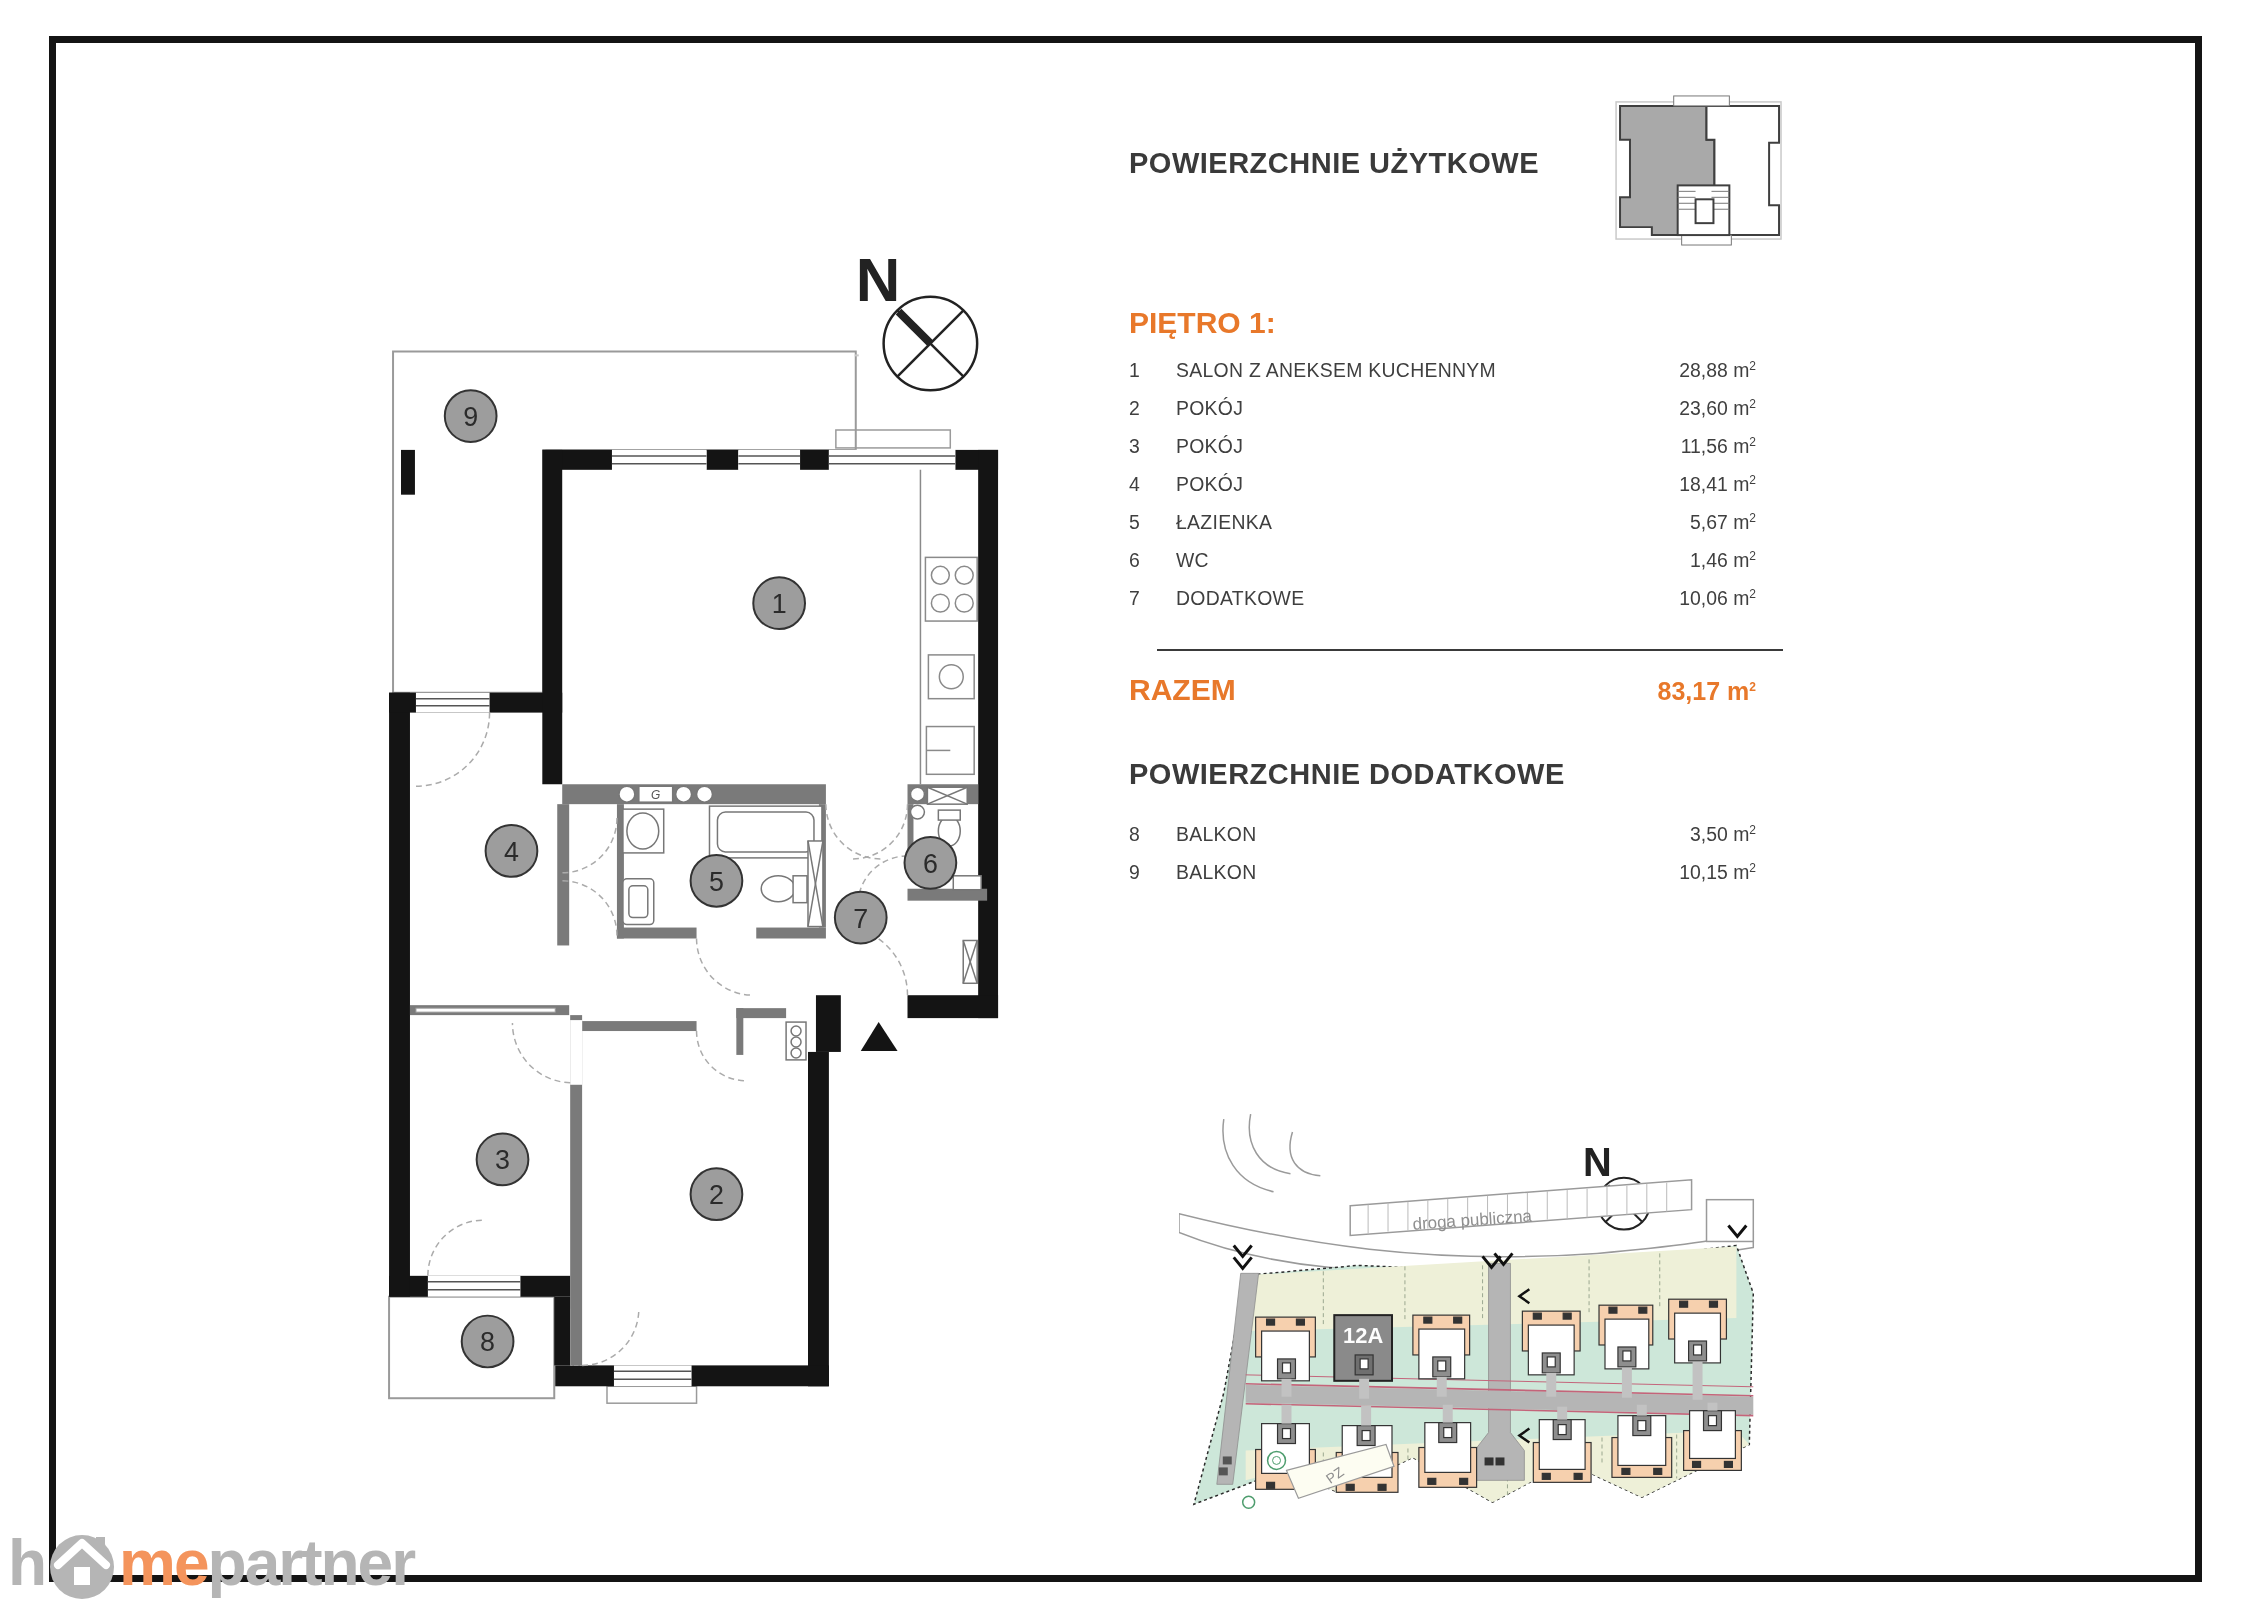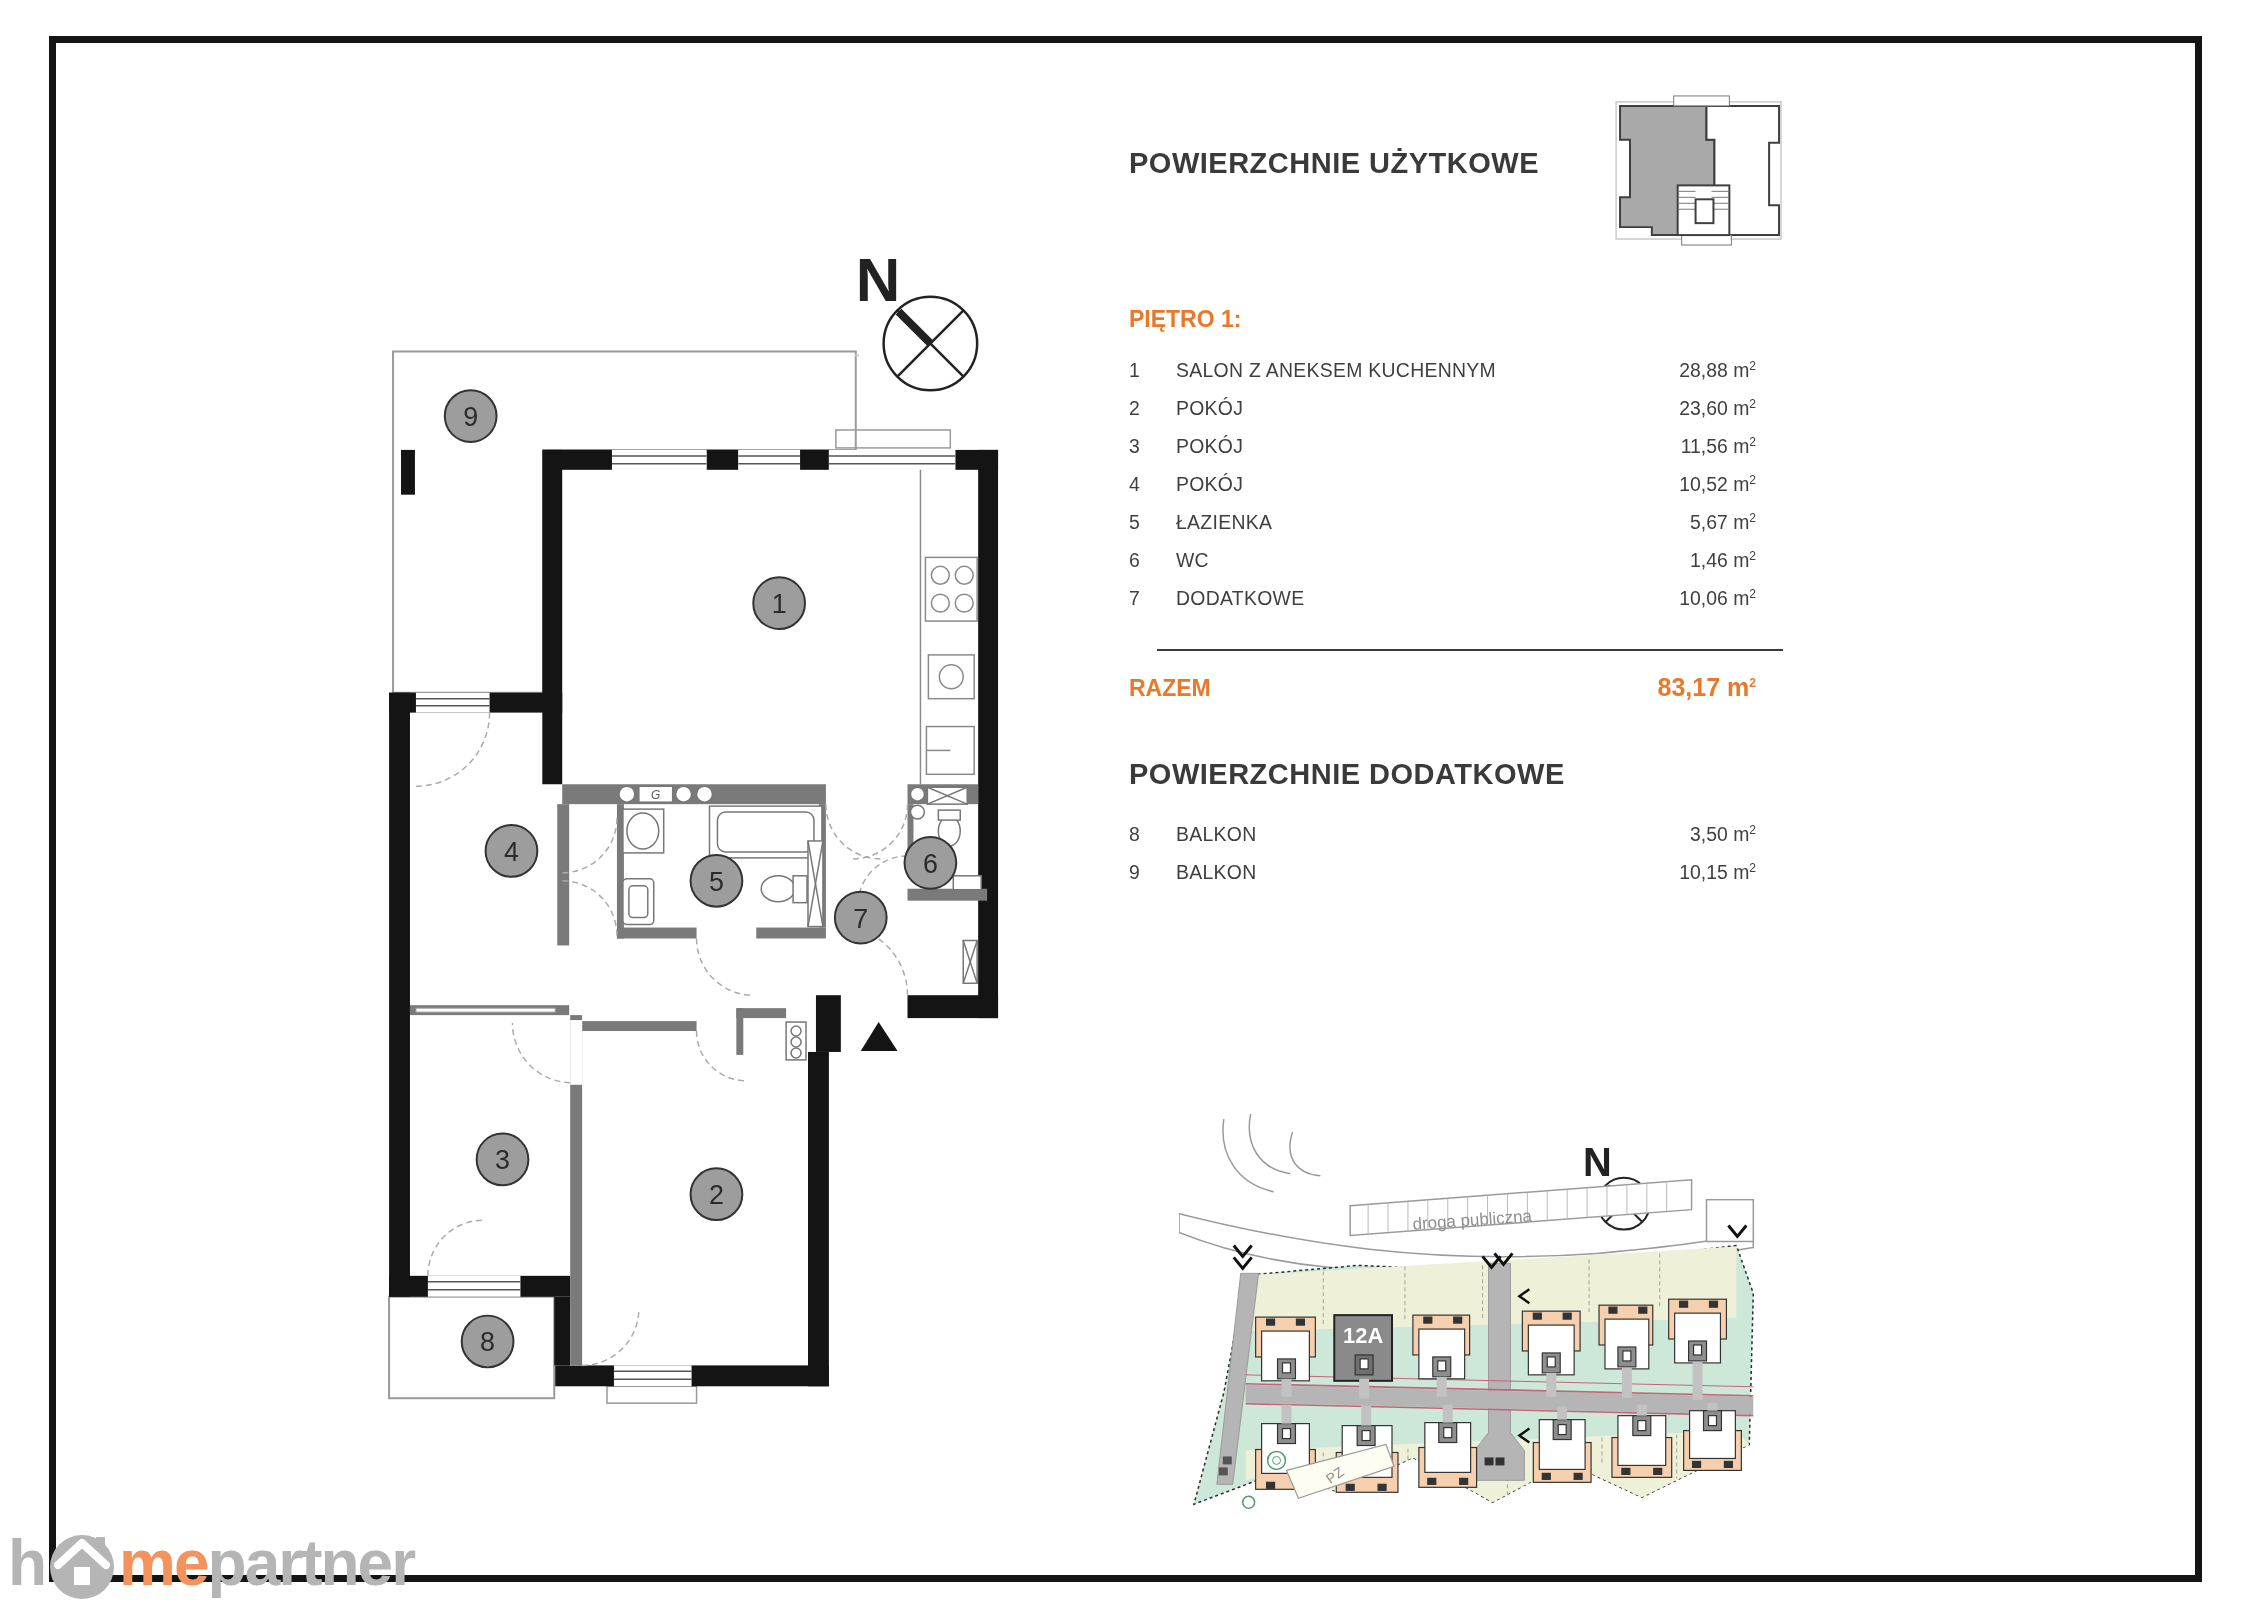--- a/index.html
+++ b/index.html
@@ -3,21 +3,21 @@
 <meta charset="utf-8">
 <style>
   html,body{margin:0;padding:0;background:#fff;}
   .page{position:relative;width:2261px;height:1625px;background:#fff;overflow:hidden;
         font-family:"Liberation Sans",sans-serif;color:#3a3a3a;}
   .frame{position:absolute;left:49px;top:36px;width:2139px;height:1532px;border:7px solid #141414;}
   svg{position:absolute;}
   .col{position:absolute;left:1129px;width:627px;}
   .h1{font-size:29px;font-weight:bold;letter-spacing:0.5px;color:#3a3a3a;}
   .accent{color:#E8782A;}
-  .sec-label{font-size:23px;font-weight:bold;}
+  .sec-label{font-size:30px;font-weight:bold;}
   .rows{display:flex;flex-direction:column;}
   .row{display:flex;align-items:baseline;height:38px;font-size:19.4px;color:#3f3f3f;}
   .row .num{width:47px;}
   .row .lbl{flex:1;letter-spacing:0.3px;}
   .row .val{text-align:left;white-space:nowrap;}
   sup{font-size:12px;}
   .rule{position:absolute;left:1157px;width:626px;border-top:2.5px solid #3a3a3a;}
   .total{display:flex;align-items:baseline;justify-content:center;}
   .total .val{margin-left:auto;font-size:25px;font-weight:bold;white-space:nowrap;}
   .logo{position:absolute;left:8px;top:1526px;z-index:6;display:flex;align-items:center;}
@@ -273,21 +273,21 @@
       <span class="val"><span>23,60</span>&nbsp;<span>m</span><sup>2</sup></span>
     </div>
     <div class="row">
       <span class="num">3</span>
       <span class="lbl">POKÓJ</span>
       <span class="val"><span>11,56</span>&nbsp;<span>m</span><sup>2</sup></span>
     </div>
     <div class="row">
       <span class="num">4</span>
       <span class="lbl">POKÓJ</span>
-      <span class="val"><span>10,52</span>&nbsp;<span>m</span><sup>2</sup></span>
+      <span class="val"><span>18,41</span>&nbsp;<span>m</span><sup>2</sup></span>
     </div>
     <div class="row">
       <span class="num">5</span>
       <span class="lbl">ŁAZIENKA</span>
       <span class="val"><span>5,67</span>&nbsp;<span>m</span><sup>2</sup></span>
     </div>
     <div class="row">
       <span class="num">6</span>
       <span class="lbl">WC</span>
       <span class="val"><span>1,46</span>&nbsp;<span>m</span><sup>2</sup></span>

